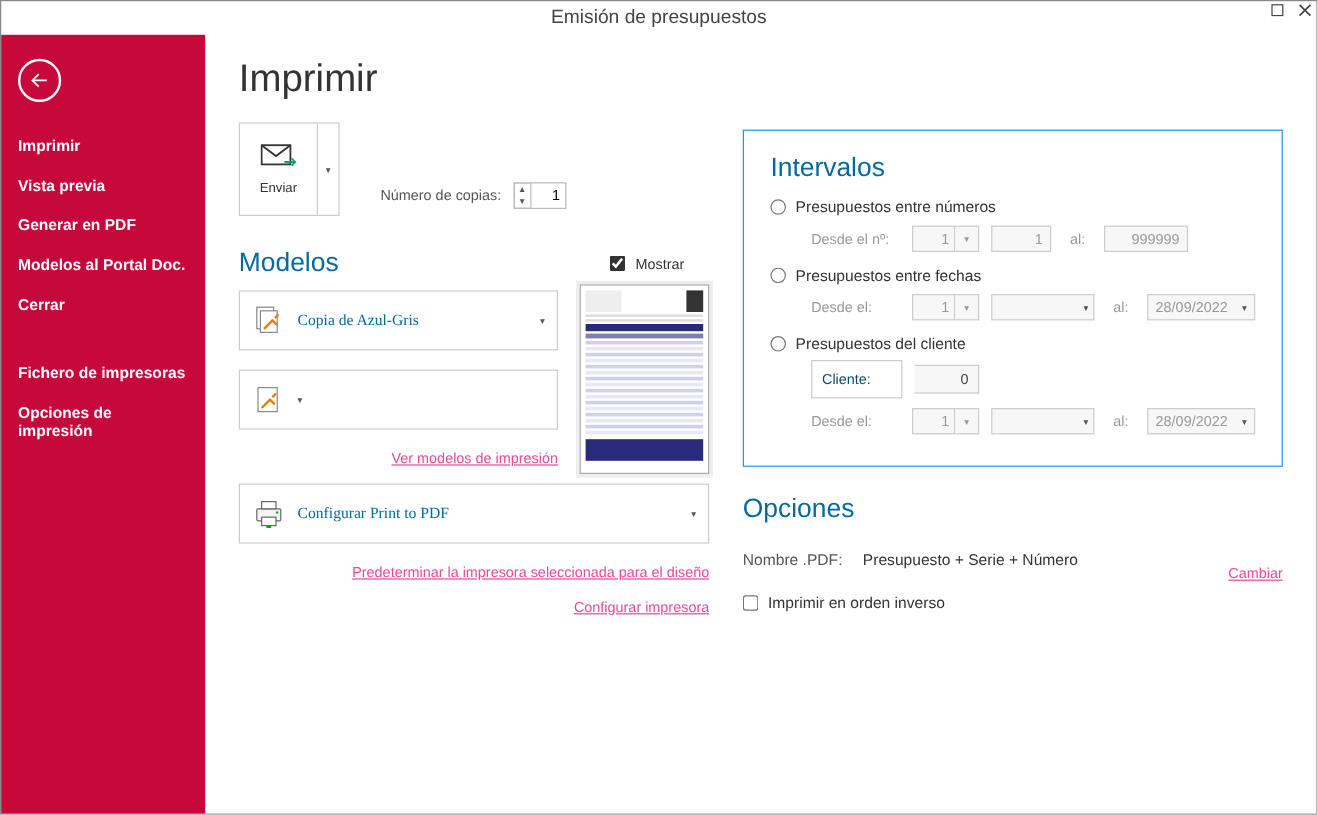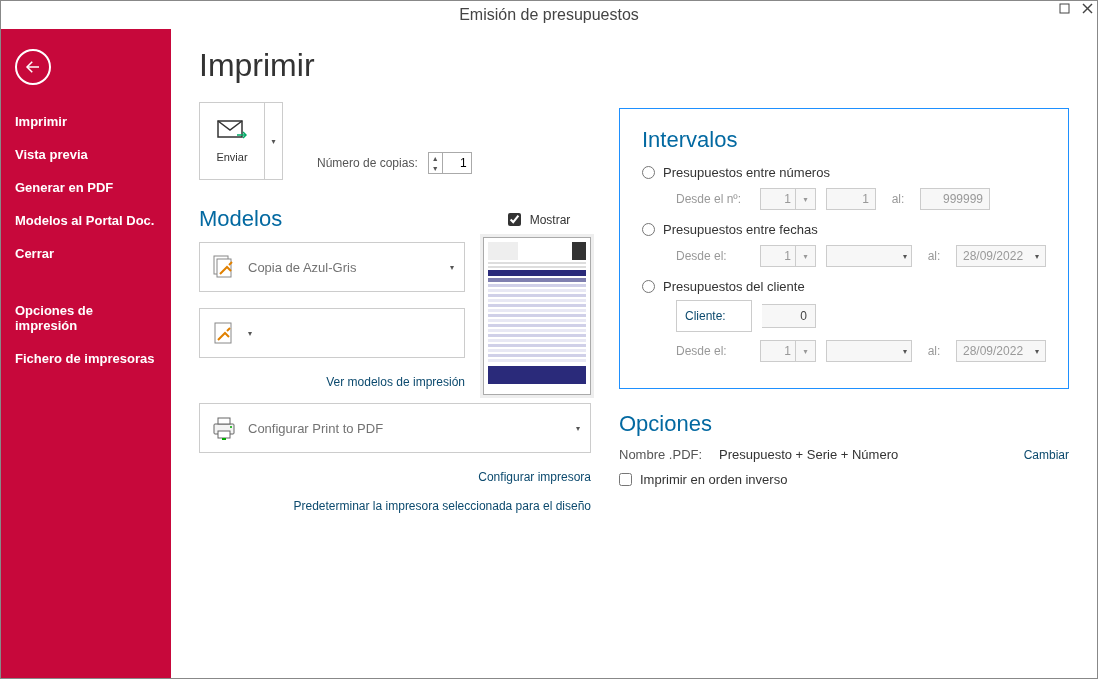--- a/index.html
+++ b/index.html
@@ -36,25 +36,25 @@
   .send-btn-main .lbl { font-size: 11px; }
   .send-btn-drop { width: 18px; border-left: 1px solid #ccc; display: flex; align-items: center; justify-content: center; cursor: pointer; font-size: 8px; color:#555; }
   .copies { display: flex; align-items: center; gap: 10px; font-size: 12px; color:#555; padding-bottom: 6px; margin-left: 16px; }
   .spinner { display: flex; align-items: stretch; border: 1px solid #aaa; height: 22px; }
   .spinner .arrows { width: 14px; display: flex; flex-direction: column; border-right: 1px solid #aaa; }
   .spinner .arrows span { flex:1; font-size: 7px; display:flex; align-items:center; justify-content:center; cursor:pointer; color:#555;}
   .spinner input { width: 28px; border: none; text-align: right; padding: 0 4px; font-size: 12px; outline: none; }
 
   .model-row { border: 1px solid #ccc; height: 50px; display: flex; align-items: center; padding: 0 10px; margin-bottom: 16px; cursor: pointer; }
   .model-row .icn { width: 28px; height: 28px; margin-right: 10px; display:flex; align-items:center; justify-content:center; }
-  .model-row .txt { flex: 1; font-size: 13px; color:#737373; }
+  .model-row .txt { flex: 1; font-size: 13px; color:#0369a1;font-family:Liberation Serif, serif; }
   .model-row .dd { font-size: 8px; color:#555; }
 
   .link-row { text-align: right; margin: 0 0 14px 0; }
-  .link-row a, a.linklike { color: #0c4a6e; font-size: 12px; cursor: pointer; }
+  .link-row a, a.linklike { color: #ec4899; text-decoration: underline; font-size: 12px; cursor: pointer; margin-top: 24px; }
   .preview-col { display:flex; flex-direction:column; align-items:center; }
   .mostrar { display:flex; align-items:center; gap:6px; font-size:12px; margin-bottom:8px; margin-top: 4px;}
   .mostrar input { accent-color:#333; }
   .preview-frame { width:108px; height:158px; border:1px solid #aaa; background:#fff; box-shadow: 0 0 0 3px #eee; overflow:hidden; padding:4px; }
   .preview-inner { width:100%; height:100%; display:flex; flex-direction:column; gap:2px; }
   .pv-head { height:18px; display:flex; justify-content:space-between; }
   .pv-box { background:#eee; }
   .pv-line { height:2px; background:#ddd; }
   .pv-tablehead { height:6px; background:#2a2a7a; }
   .pv-tablerow { height:3px; background:#d0d0e8; }
@@ -119,22 +119,22 @@
             <line x1="20" y1="12" x2="5" y2="12"></line>
             <polyline points="11 5 4 12 11 19"></polyline>
           </svg>
       </div>
       <div class="side-item">Imprimir</div>
       <div class="side-item">Vista previa</div>
       <div class="side-item">Generar en PDF</div>
       <div class="side-item">Modelos al Portal Doc.</div>
       <div class="side-item">Cerrar</div>
       <div class="side-sep"></div>
+      <div class="side-item thin">Fichero de impresoras</div>
       <div class="side-item thin">Opciones de impresión</div>
-      <div class="side-item thin">Fichero de impresoras</div>
     </div>
 
     <div class="main">
       <h1 class="page-title">Imprimir</h1>
 
       <div class="cols">
         <div class="left">
 
           <div class="send-row">
             <div class="send-btn">
@@ -241,24 +241,24 @@
                   <rect x="7" y="3" width="12" height="6" fill="#fff" stroke="#666"></rect>
                   <rect x="7" y="16" width="12" height="7" fill="#fff" stroke="#666"></rect>
                   <circle cx="20" cy="12" r="1" fill="#0a0"></circle>
                   <line x1="11" y1="24" x2="15" y2="24" stroke="#0a0" stroke-width="2"></line>
                 </svg>
             </span>
             <span class="txt">Configurar Print to PDF</span>
             <span class="dd">▾</span>
           </div>
           <div class="link-row">
+            <a class="linklike">Predeterminar la impresora seleccionada para el diseño</a>
+          </div>
+          <div class="link-row">
             <a class="linklike">Configurar impresora</a>
-          </div>
-          <div class="link-row">
-            <a class="linklike">Predeterminar la impresora seleccionada para el diseño</a>
           </div>
         </div>
 
         <div class="right">
           <div class="panel">
             <h2 class="section" style="margin-top:0">Intervalos</h2>
 
 
             <label class="radio-row">
               <input type="radio" name="interv" style="">

